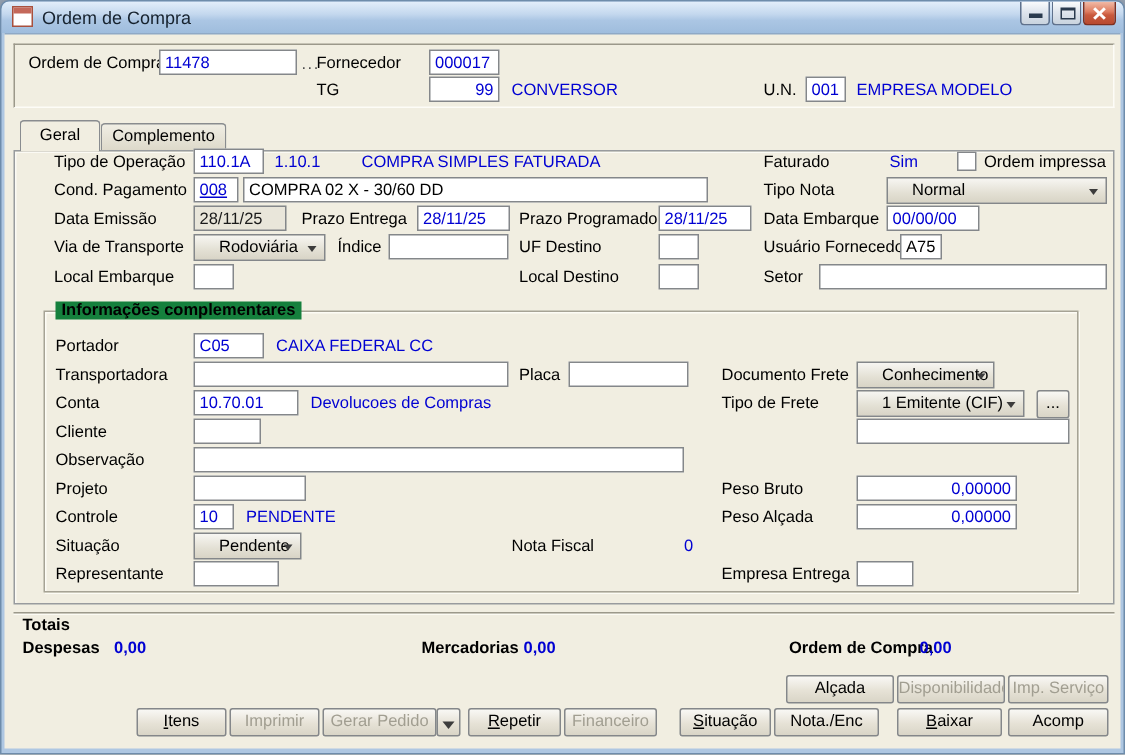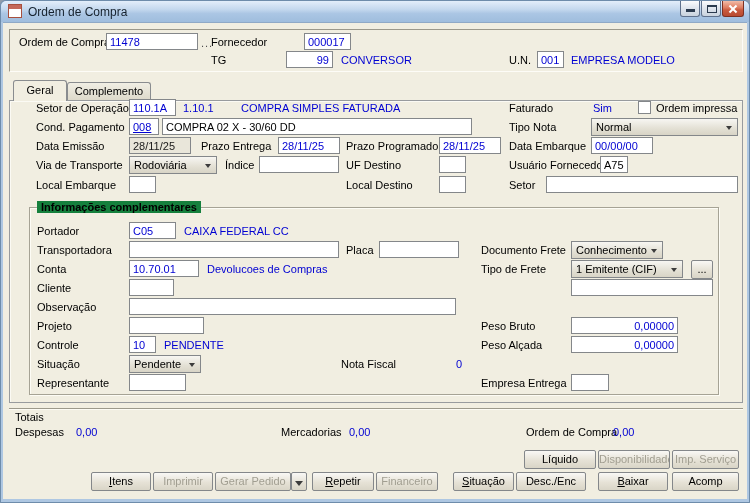--- a/index.html
+++ b/index.html
@@ -18,27 +18,27 @@
   .glyph-min{position:absolute;left:5px;bottom:4px;width:9px;height:3px;background:#2a3a4e}
   .glyph-max{position:absolute;left:5px;top:4px;width:10px;height:8px;border:1px solid #2a3a4e;border-top-width:2px}
   .glyph-close{position:absolute;left:50%;top:50%;width:10px;height:2px;background:#fff;transform:translate(-50%,-50%) rotate(45deg)}
   .glyph-close::after{content:"";position:absolute;left:0;top:0;width:10px;height:2px;background:#fff;transform:rotate(-90deg)}
   .client{position:absolute;left:2px;top:21px;width:744px;height:477px;background:#f1eee1;border-top:1px solid #8fa9c6}
   .sunken{position:absolute;background:#f1eee1;border:1px solid;border-color:#9b988a #fdfcf7 #fdfcf7 #9b988a}
   .groupbox{position:absolute;border:1px solid #a6a395;box-shadow:inset 1px 1px 0 #fdfcf5,1px 1px 0 #fdfcf5}
   .grouptitle{position:absolute;background:#15803d;padding:0 4px;font-weight:bold;white-space:nowrap}
   .lbl{position:absolute;white-space:nowrap;line-height:13px}
   .blue{color:#0000d2}
-  .bold{font-weight:normal}
+  .bold{font-weight:bold}
   .inp{position:absolute;height:17px;border:1px solid #84878a;background:#fff;
     font:11px "Liberation Sans","DejaVu Sans",sans-serif;color:#0000d2;padding:0 3px}
   .inp.txtblack{color:#000}
   .inp.num{text-align:right}
   .inp.dis{background:#e9e6da;color:#1a1a1a}
-  .combo{position:absolute;height:18px;border:1px solid #84878a;padding:0 16px 0 4px;line-height:16px;
+  .combo{position:absolute;height:18px;border:1px solid #84878a;padding:0 16px 0 16px;line-height:16px;
     white-space:nowrap;overflow:hidden;background:linear-gradient(#f7f6f2,#e3e0d4 60%,#d8d4c6)}
   .combo::after{content:"";position:absolute;right:5px;top:7px;border:3px solid transparent;border-top:4px solid #3c3c3c}
   .checkbox{position:absolute;width:13px;height:13px;background:#fff;border:1px solid #84878a}
   .btn{position:absolute;height:19px;border:1px solid #84878a;border-radius:2px;text-align:center;
     line-height:17px;cursor:default;overflow:hidden;
     background:linear-gradient(#f9f8f5,#e6e2d6 55%,#d9d5c7)}
   .btn.dis{color:#a19e91}
   .accel::first-letter{text-decoration:underline}
   .btn.split::after{content:"";position:absolute;left:50%;top:8px;margin-left:-4px;border:4px solid transparent;border-top:5px solid #3c3c3c}
   .dots{position:absolute;color:#4e4e4e;letter-spacing:1px;line-height:13px}
@@ -63,33 +63,33 @@
       </div>
   </div>
 
   <div class="client"></div>
 
   <div class="sunken" style="left:8px;top:28px;width:734px;height:43px"></div>
   <span class="lbl" style="left:18px;top:35px">Ordem de Compra</span>
   <input class="inp" style="left: 105px; top: 32px; width: 92px;" value="11478">
   <span class="dots" style="left:200px;top:36px">...</span>
   <span class="lbl" style="left:210px;top:35px">Fornecedor</span>
-  <input class="inp" style="left: 285px; top: 32px; width: 47px; margin-left: 18px;" value="000017">
+  <input class="inp" style="left: 285px; top: 32px; width: 47px;" value="000017">
   <span class="lbl" style="left:210px;top:53px">TG</span>
   <input class="inp num" style="left: 285px; top: 50px; width: 47px;" value="99">
   <span class="lbl blue" style="left:340px;top:53px">CONVERSOR</span>
   <span class="lbl" style="left:508px;top:53px">U.N.</span>
   <input class="inp" style="left: 536px; top: 50px; width: 27px;" value="001">
   <span class="lbl blue" style="left:570px;top:53px">EMPRESA MODELO</span>
 
   <div class="lbl" style="left:12px;top:79px;width:54px;height:21px;line-height:19px;text-align:center;background:#f1eee1;border:1px solid #898c8f;border-bottom:none;border-radius:3px 3px 0 0;z-index:2;position:absolute">Geral</div>
   <div class="lbl" style="left:66px;top:81px;width:84px;height:18px;line-height:16px;text-align:center;background:linear-gradient(#f0eee4,#ddd9ca);border:1px solid #898c8f;border-bottom:none;border-radius:3px 3px 0 0;position:absolute">Complemento</div>
   <div style="position:absolute;left:8px;top:99px;width:734px;height:303px;background:#f1eee1;border:1px solid #989b9e;box-shadow:inset 1px 1px 0 #fbfaf4"></div>
 
-  <span class="lbl" style="left:35px;top:101px">Setor de Operação</span>
+  <span class="lbl" style="left:35px;top:101px">Tipo de Operação</span>
   <input class="inp" style="left: 128px; top: 98px; width: 47px;" value="110.1A">
   <span class="lbl blue" style="left:182px;top:101px">1.10.1</span>
   <span class="lbl blue" style="left:240px;top:101px">COMPRA SIMPLES FATURADA</span>
   <span class="lbl" style="left:508px;top:101px">Faturado</span>
   <span class="lbl blue" style="left:592px;top:101px">Sim</span>
   <span class="checkbox" style="left:637px;top:100px"></span>
   <span class="lbl" style="left:655px;top:101px">Ordem impressa</span>
 
   <span class="lbl" style="left:35px;top:120px">Cond. Pagamento</span>
   <input class="inp" style="left: 128px; top: 117px; width: 30px; text-decoration: underline;" value="008">
@@ -173,28 +173,28 @@
 
   <div class="etline" style="left:8px;top:407px;width:734px"></div>
   <span class="lbl bold" style="left:14px;top:410px">Totais</span>
   <span class="lbl bold" style="left:14px;top:425px">Despesas</span>
   <span class="lbl bold blue" style="left:75px;top:425px">0,00</span>
   <span class="lbl bold" style="left:280px;top:425px">Mercadorias</span>
   <span class="lbl bold blue" style="left:348px;top:425px">0,00</span>
   <span class="lbl bold" style="left:525px;top:425px">Ordem de Compra</span>
   <span class="lbl bold blue" style="left:612px;top:425px">0,00</span>
 
-  <div class="btn" style="left:523px;top:449px;width:72px">Líquido</div>
+  <div class="btn" style="left:523px;top:449px;width:72px">Alçada</div>
   <div class="btn dis" style="left:597px;top:449px;width:72px">Disponibilidade</div>
   <div class="btn dis" style="left:671px;top:449px;width:67px">Imp. Serviço</div>
 
   <div class="btn accel" style="left:90px;top:471px;width:60px">Itens</div>
   <div class="btn dis" style="left:152px;top:471px;width:60px">Imprimir</div>
   <div class="btn dis" style="left:214px;top:471px;width:76px">Gerar Pedido</div>
   <div class="btn split" style="left:290px;top:471px;width:16px"></div>
   <div class="btn accel" style="left:311px;top:471px;width:62px">Repetir</div>
   <div class="btn dis" style="left:375px;top:471px;width:62px">Financeiro</div>
   <div class="btn accel" style="left:452px;top:471px;width:61px">Situação</div>
-  <div class="btn" style="left:515px;top:471px;width:70px">Desc./Enc</div>
+  <div class="btn" style="left:515px;top:471px;width:70px">Nota./Enc</div>
   <div class="btn accel" style="left:597px;top:471px;width:70px">Baixar</div>
   <div class="btn" style="left:671px;top:471px;width:67px">Acomp</div>
 
 </div>
 
 </body></html>

